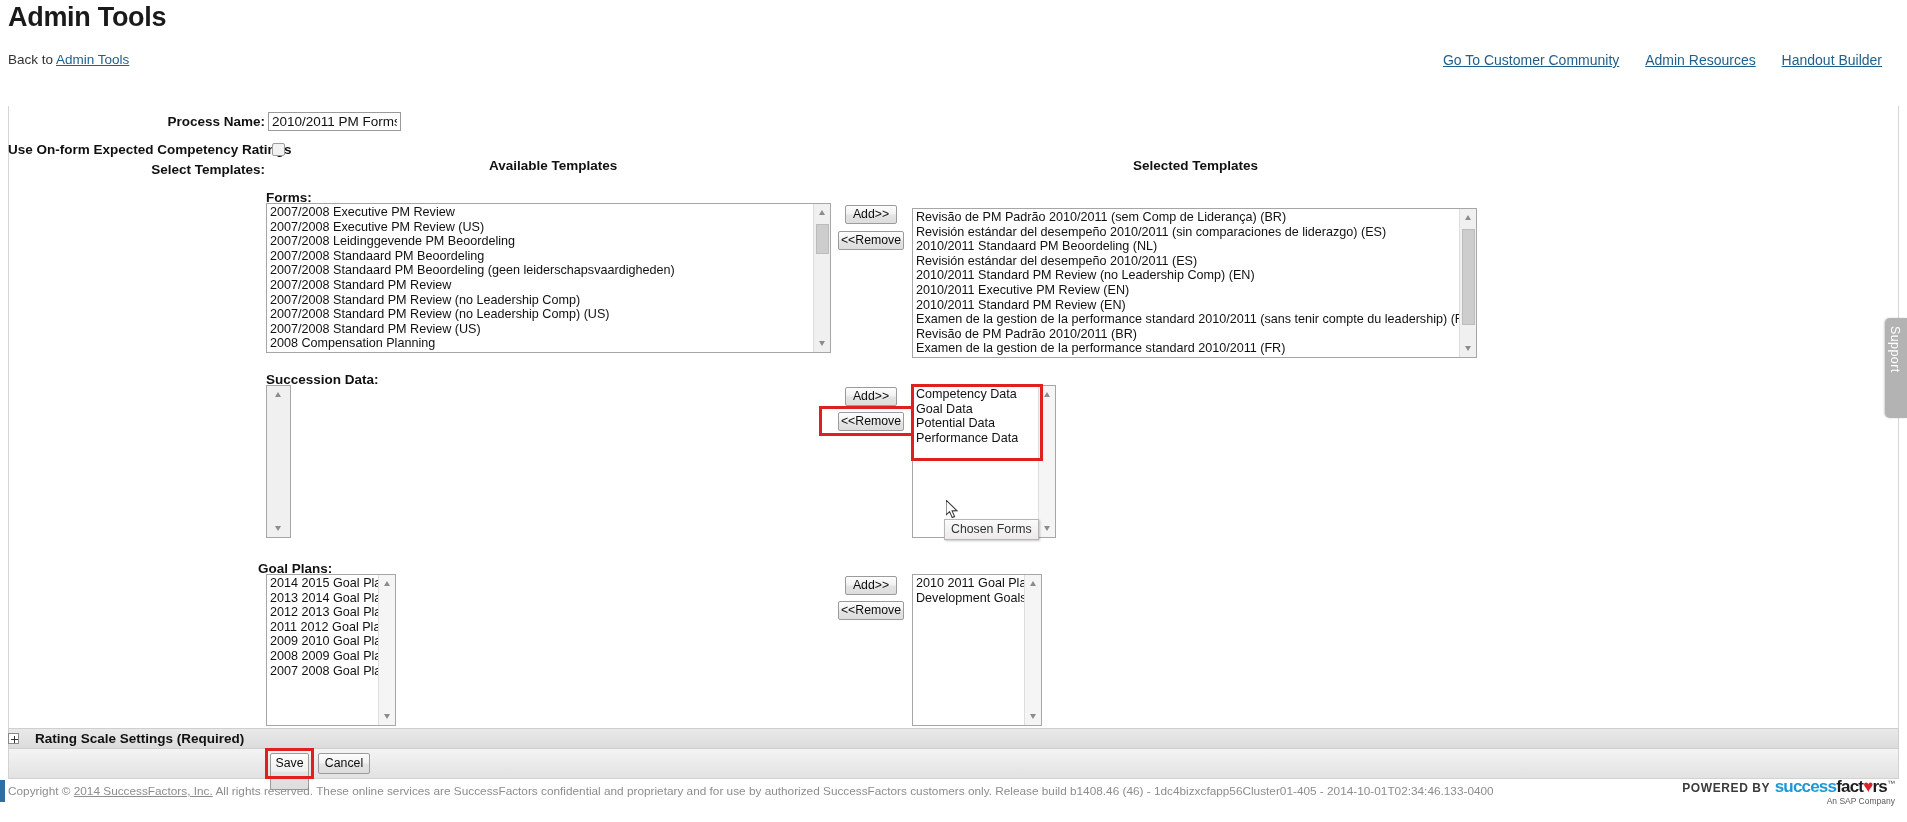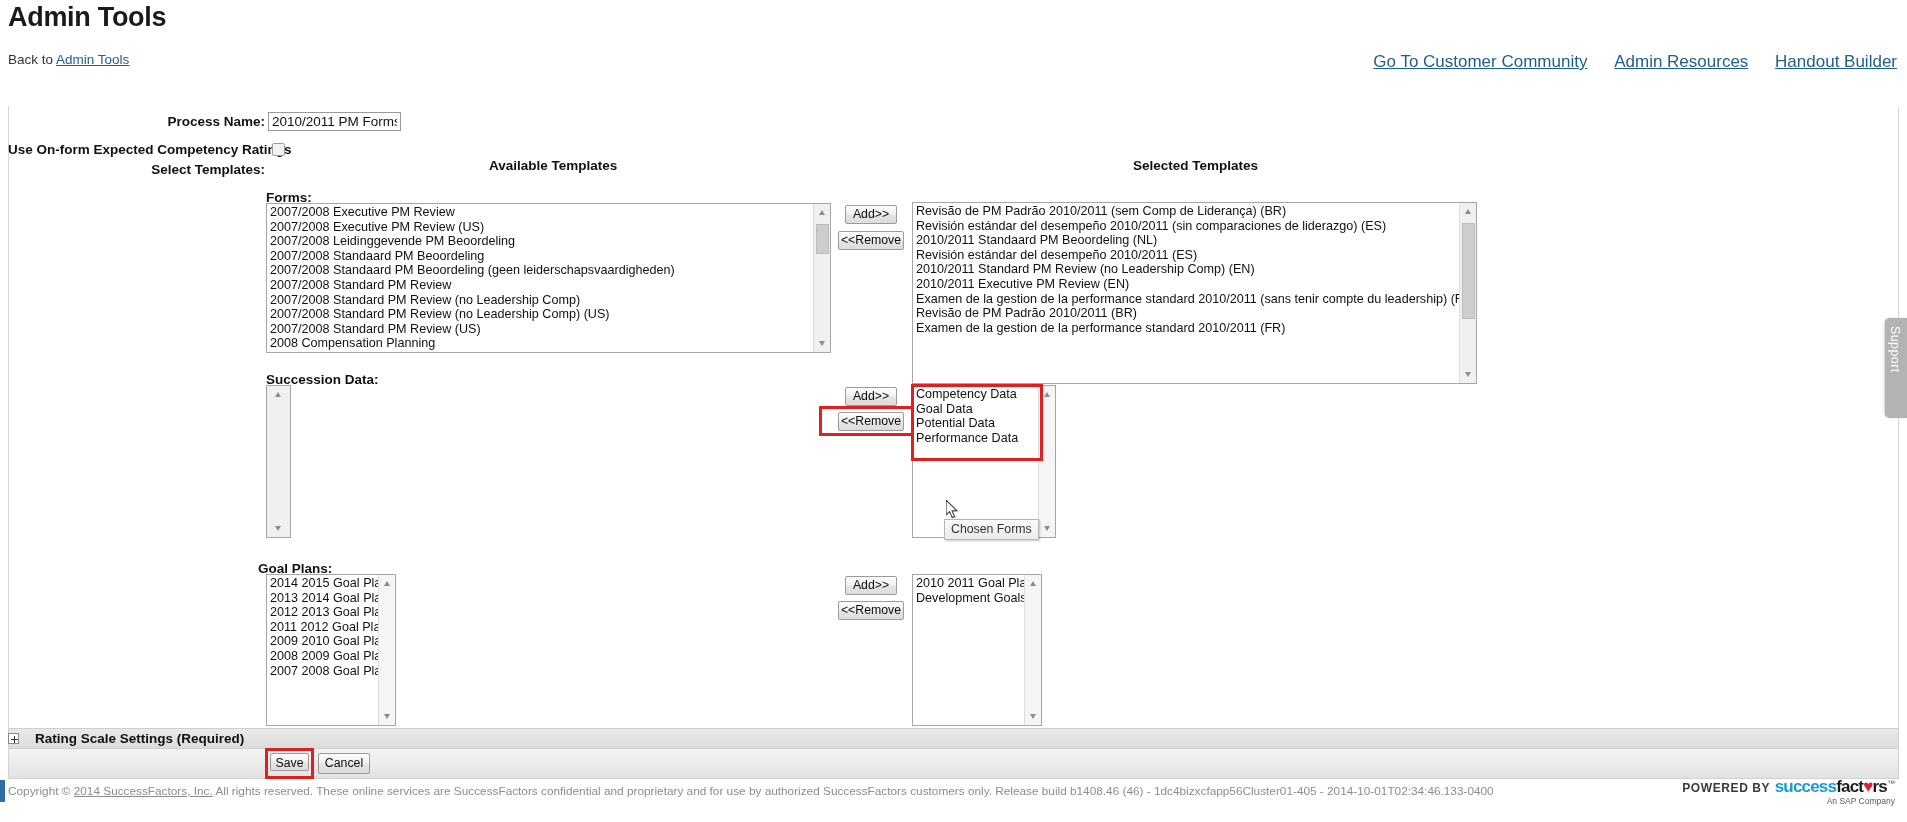--- a/index.html
+++ b/index.html
@@ -19,22 +19,22 @@
     letter-spacing: -0.3px;
   }
   .backto {
     position: absolute; left: 8px; top: 52px;
     font-size: 13.5px; color: #333;
   }
   .backto a, .toplinks a, .footer a {
     color: #1f5f8b; text-decoration: underline;
   }
   .toplinks {
-    position: absolute; right: 10px; top: 52px;
-    font-size: 17px; white-space: nowrap;
+    position: absolute; right: 25px; top: 52px;
+    font-size: 14px; white-space: nowrap;
   }
   .toplinks a { margin-left: 22px; }
 
   
   .section-bar {
     position: absolute; left: 8px; top: 84px;
     width: 1891px; height: 22px;
     background: linear-gradient(to bottom,#a9a9a9 0%,#a0a0a0 50%,#9a9a9a 100%);
     border: 1px solid #949494;
     color: #ffffff; font-size: 13px; font-weight: bold;
@@ -265,28 +265,29 @@
       <div class="thumb" style="top:20px; height:30px;"></div>
       <div class="arrow dn">
           <i></i>
         </div>
     </div>
   </div>
 
   <div class="btn" style="left:845px; top:205px; width:52px; height:19px;">Add&gt;&gt;</div>
   <div class="btn" style="left:838px; top:231px; width:66px; height:19px;">&lt;&lt;Remove</div>
 
-  <div class="listbox" style="left:912px; top:202px; width:565px; height:182px;">
+  <div class="listbox" style="left:912px; top:208px; width:565px; height:150px;">
     <div class="items">
         <div>Revisão de PM Padrão 2010/2011 (sem Comp de Liderança) (BR)</div>
         <div>Revisión estándar del desempeño 2010/2011 (sin comparaciones de liderazgo) (ES)</div>
         <div>2010/2011 Standaard PM Beoordeling (NL)</div>
         <div>Revisión estándar del desempeño 2010/2011 (ES)</div>
         <div>2010/2011 Standard PM Review (no Leadership Comp) (EN)</div>
         <div>2010/2011 Executive PM Review (EN)</div>
+        <div>2010/2011 Standard PM Review (EN)</div>
         <div>Examen de la gestion de la performance standard 2010/2011 (sans tenir compte du leadership) (FR)</div>
         <div>Revisão de PM Padrão 2010/2011 (BR)</div>
         <div>Examen de la gestion de la performance standard 2010/2011 (FR)</div>
       </div>
     <div class="sb">
       <div class="arrow up">
           <i></i>
         </div>
       <div class="thumb" style="top:20px; height:96px;"></div>
       <div class="arrow dn">
@@ -373,21 +374,21 @@
       <div class="arrow dn" style="background:#f5f5f5;">
           <i></i>
         </div>
     </div>
   </div>
 
   <div class="rating-bar">Rating Scale Settings (Required)</div>
   <div class="plusbox"></div>
 
   <div class="action-bar"></div>
-  <div class="btn" style="left:270px; top:753px; width:39px; height:18px; line-height:19px;">Save</div>
+  <div class="btn" style="left:270px; top:753px; width:39px; height:37px; line-height:19px;">Save</div>
   <div class="redbox" style="left:265px; top:748px; width:49px; height:31px;"></div>
   <div class="btn" style="left:318px; top:753px; width:52px; height:21px; line-height:19px;">Cancel</div>
 
   <div class="leftbar"></div>
   <div class="footer">
     <div class="copy"><span>Copyright © </span><a href="#">2014 SuccessFactors, Inc.</a><span> All rights reserved. These online services are SuccessFactors confidential and proprietary and for use by authorized SuccessFactors customers only. Release build b1408.46 (46) - 1dc4bizxcfapp56Cluster01-405 - 2014-10-01T02:34:46.133-0400</span></div>
   </div>
 
   <div class="sf-logo">
     <div>

